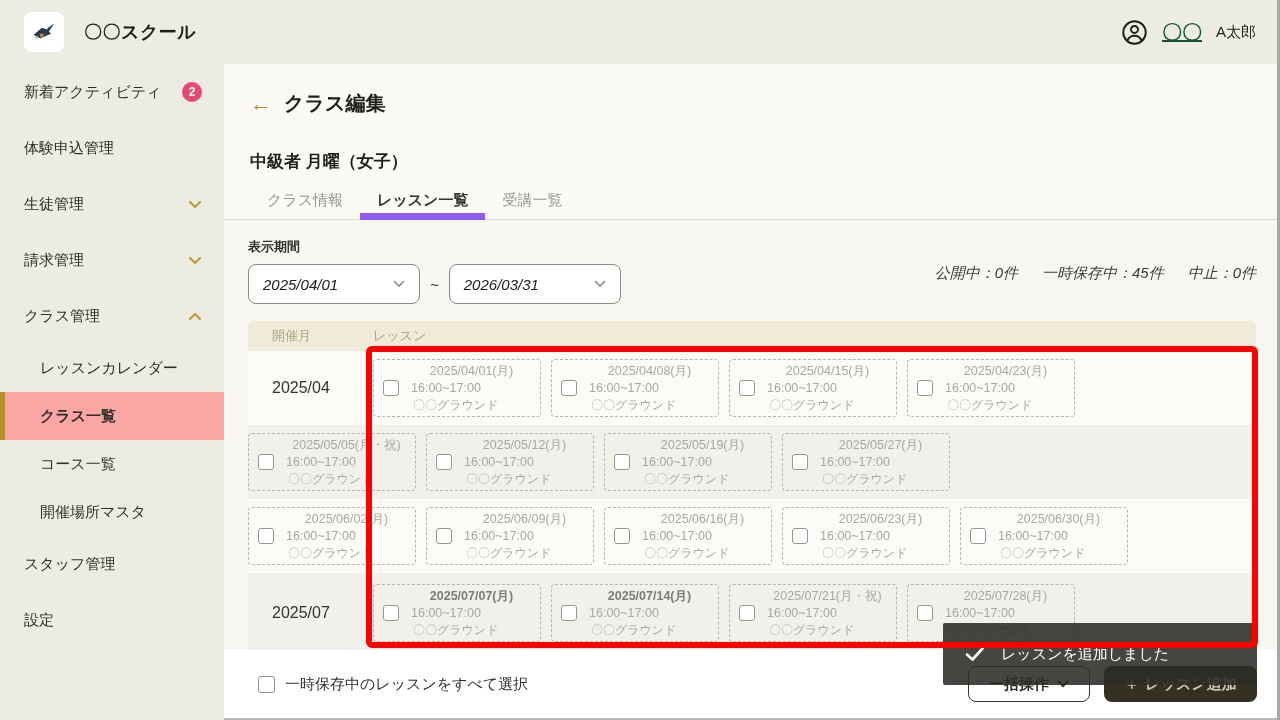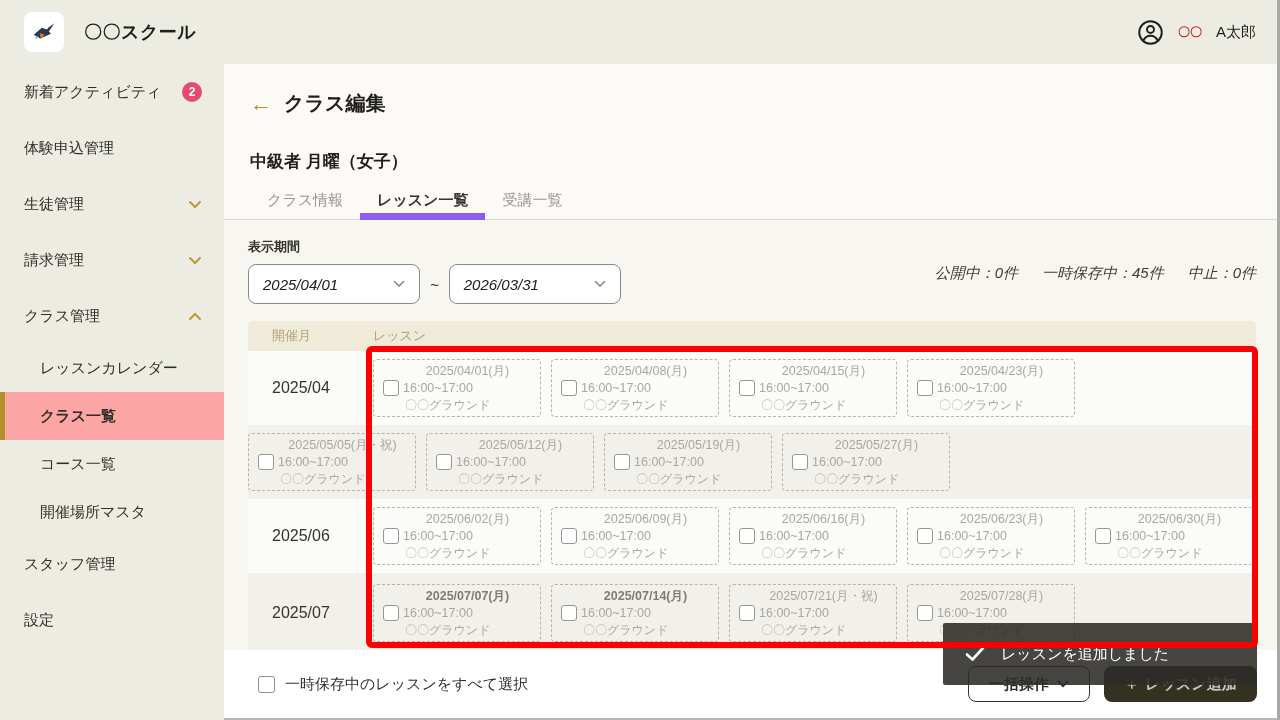--- a/index.html
+++ b/index.html
@@ -5,21 +5,21 @@
   html,body{margin:0;padding:0;background:#d8d8d2;}
   .app{position:relative;width:1280px;height:720px;overflow:hidden;
        font-family:"Liberation Sans","DejaVu Sans",sans-serif;background:#fbfaf6;color:#2e2d28;}
 
   
   .app-header{position:absolute;top:0;left:0;width:1280px;height:64px;background:#ecece3;
               display:flex;align-items:center;padding:0 24px;box-sizing:border-box;z-index:6;}
   .logo{width:40px;height:40px;background:#fff;border-radius:8px;display:flex;align-items:center;justify-content:center;}
   .app-title{margin-left:20px;font-size:18px;font-weight:700;color:#1e1e1a;letter-spacing:.5px;}
   .header-right{margin-left:auto;display:flex;align-items:center;gap:14px;}
-  .acct-org{font-size:12px;font-weight:600;color:#b91c1c;}
+  .acct-org{font-size:20px;font-weight:600;color:#14532d;text-decoration:underline;}
   .acct-user{font-size:15px;color:#1e1e1a;}
 
   
   .sidebar{position:absolute;top:64px;left:0;width:224px;height:656px;background:#ecece3;z-index:5;}
   .sb-item{position:relative;display:flex;align-items:center;height:56px;padding:0 24px;
            box-sizing:border-box;font-size:15px;font-weight:500;color:#2f2f29;cursor:pointer;}
   .sb-item.indent{height:48px;padding-left:40px;}
   .sb-item.active{background:#fca5a5;font-weight:700;}
   .sb-item.active::before{content:"";position:absolute;left:0;top:0;bottom:0;width:5px;background:#b68f2d;}
   .badge{position:absolute;right:22px;width:20px;height:20px;border-radius:50%;background:#e54b6c;color:#fff;
@@ -54,21 +54,21 @@
   .th-month{width:125px;padding-left:24px;box-sizing:border-box;}
   .trow{display:flex;height:74px;background:#fbfbf8;}
   .trow.alt{background:#f1f0ea;}
   .trow:last-child{height:80px;}
   .cell-month{width:125px;box-sizing:border-box;padding-left:24px;display:flex;align-items:center;
               font-size:16px;color:#34332d;}
   .cell-lessons{flex:1;display:flex;align-items:center;gap:10px;}
   .lesson-card{box-sizing:border-box;width:168px;height:58px;border:1.5px dashed #b5b4ae;border-radius:4px;
                display:flex;align-items:center;padding:0 8px 0 9px;cursor:pointer;}
   .cb{width:16px;height:16px;border:1.5px solid #98978f;border-radius:3px;background:#fff;flex:none;box-sizing:border-box;}
-  .ltxt{flex:1;display:flex;flex-direction:column;margin-left:4px;font-size:12.5px;line-height:15px;color:#a8a7a1;}
+  .ltxt{flex:1;display:flex;flex-direction:column;margin-left:12px;font-size:12.5px;line-height:15px;color:#a8a7a1;}
   .ldate{text-align:center;}
   .ldate.em{font-weight:700;color:#7d7c76;}
   .ltime{margin-top:2px;}
   .lplace{margin-top:2px;font-size:12px;padding-left:2px;}
 
   
   .bottom-bar{position:absolute;left:224px;top:650px;width:1100px;height:70px;background:#fff;
               border-bottom:2px solid #b8b7b1;box-sizing:border-box;z-index:10;}
   .selall{position:absolute;left:34px;top:0;height:68px;display:flex;align-items:center;gap:10px;
           font-size:15px;color:#33322d;cursor:pointer;}
@@ -280,21 +280,20 @@
        <span class="cb"></span>
        <span class="ltxt">
          <span class="ldate">2025/05/27(月)</span>
          <span class="ltime">16:00~17:00</span>
          <span class="lplace">〇〇グラウンド</span>
        </span>
      </div>
               </div>
             </div>
             <div class="trow">
-              <div class="cell-month">2025/06</div>
      <div class="cell-lessons">
                 <div class="lesson-card">
        <span class="cb"></span>
        <span class="ltxt">
          <span class="ldate">2025/06/02(月)</span>
          <span class="ltime">16:00~17:00</span>
          <span class="lplace">〇〇グラウンド</span>
        </span>
      </div>
                 <div class="lesson-card">

